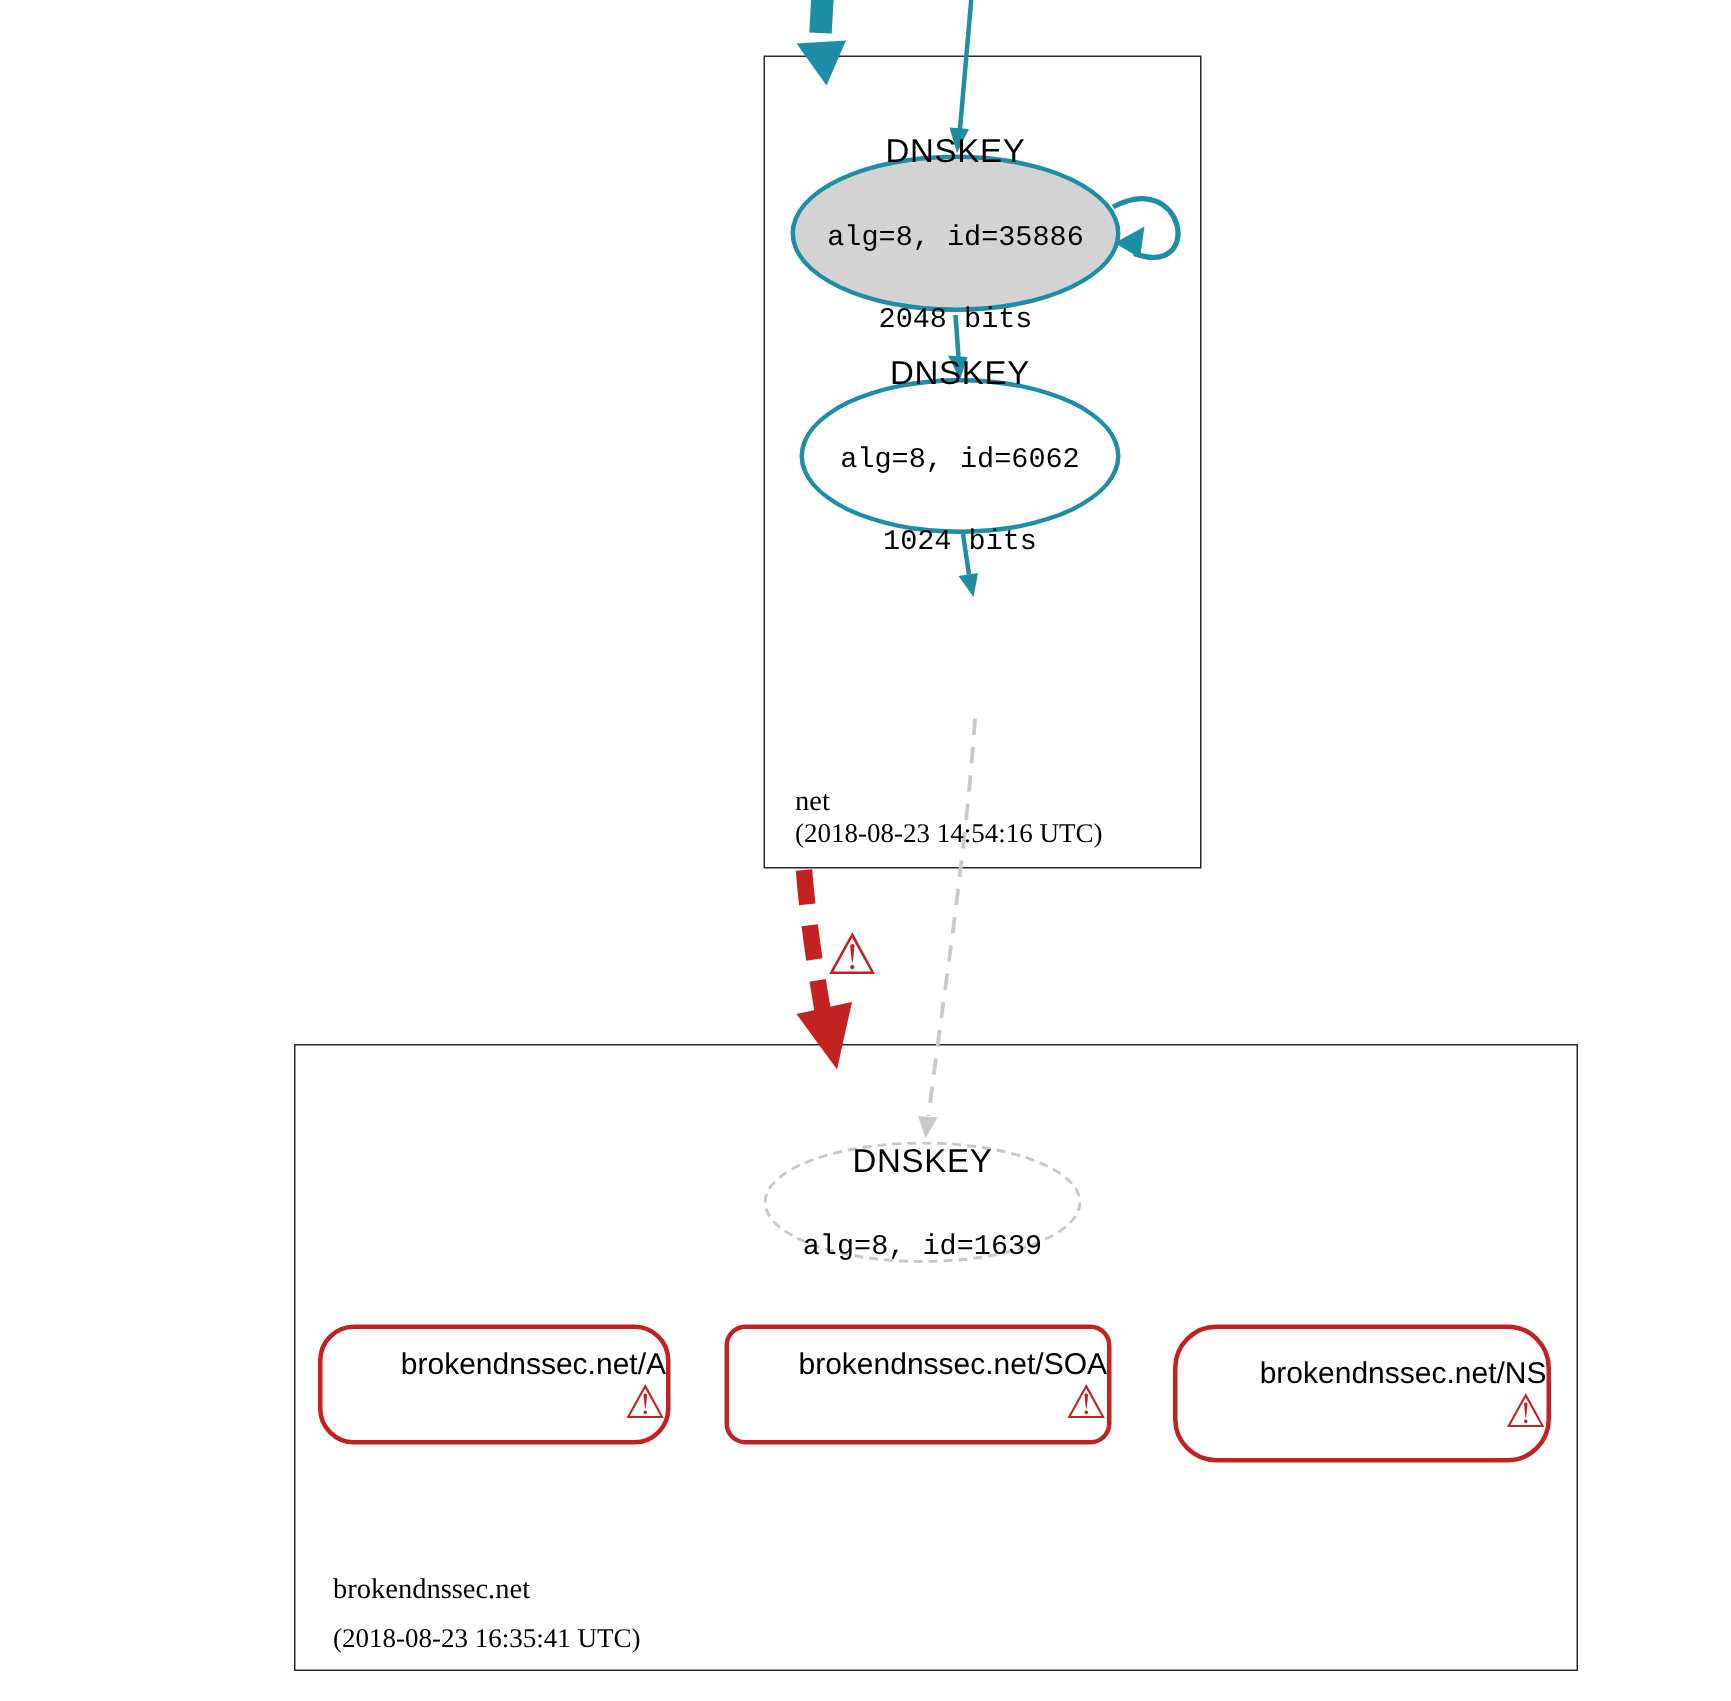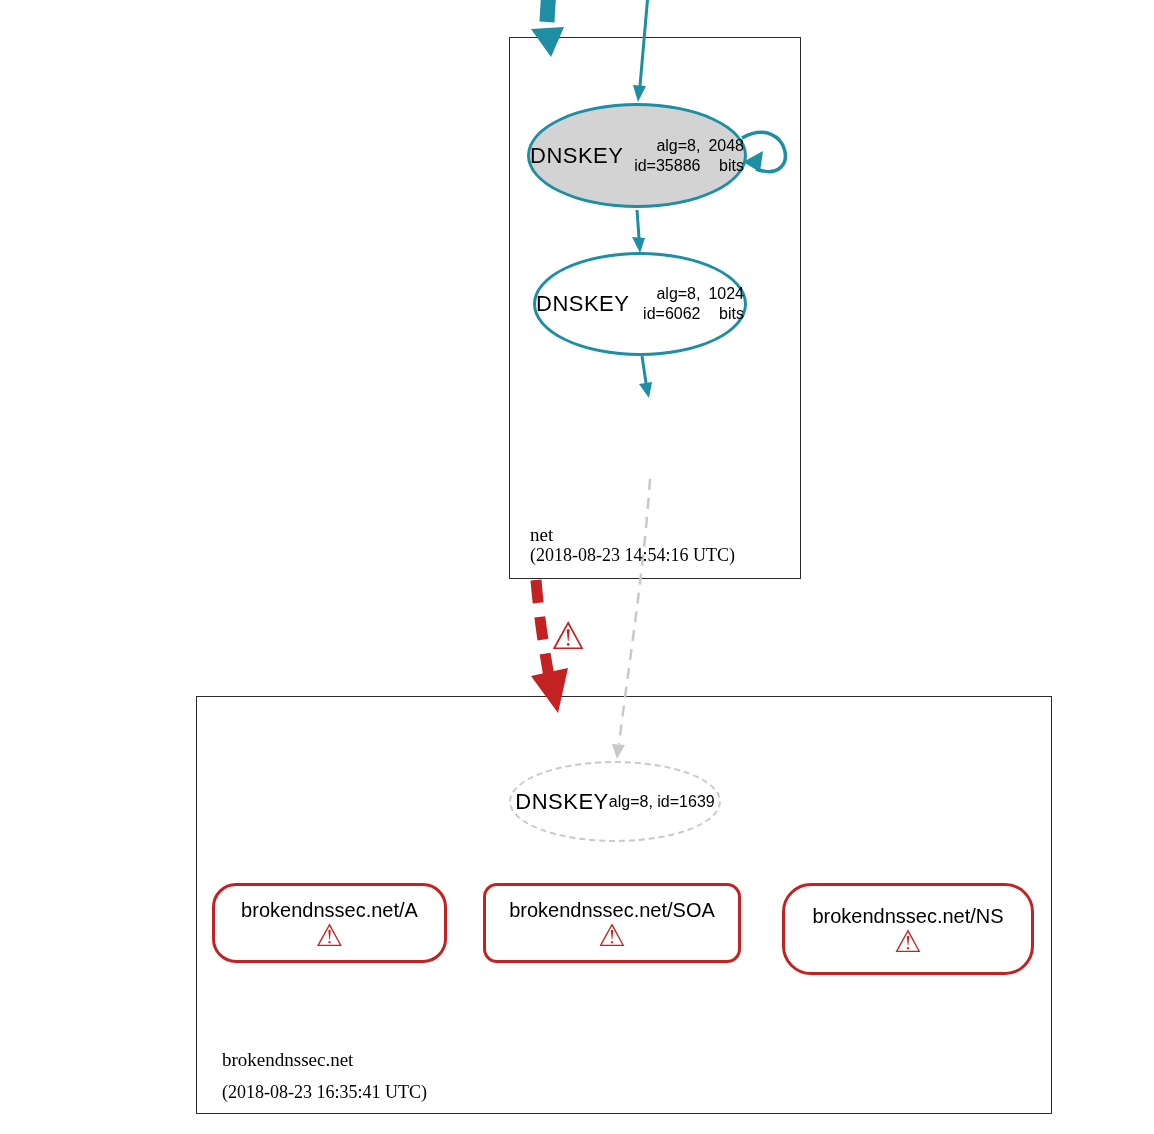--- a/index.html
+++ b/index.html
@@ -35,49 +35,50 @@
   }
   .zone-timestamp{
     position:absolute;
     font-family:"Liberation Serif","DejaVu Serif",serif;
     font-size:18px;
     white-space:nowrap;
   }
 
   .node{
     position:absolute;
-    display:flex;flex-direction:row;
+    display:flex;flex-direction:column;
     align-items:center;justify-content:center;
     text-align:right;
     border-radius:50%;
     box-sizing:border-box;
     background:#fff;
+    gap:35px;
   }
   .node .title{
     font-size:22px;
     line-height:24px;
     letter-spacing:.5px;
   }
   .node .detail{
-    font-family:Liberation Sans, sans-serif;
-    font-size:16px;
+    font-family:Liberation Mono, monospace;
+    font-size:19px;
     line-height:20px;
   }
   .node-teal{border:3.5px solid var(--teal);}
   .node-gray-fill{background:var(--gray-fill);}
   .node-dashed{border:2.5px dashed var(--dashed-gray);background:transparent;}
 
   .rrset{
     position:absolute;
     box-sizing:border-box;
     border:3px solid var(--red);
     border-radius:24px;
     background:#fff;
     display:flex;flex-direction:column;
-    align-items:center;justify-content:center;
+    align-items:flex-end;justify-content:center;
     text-align:center;
     padding-top:2px;
   }
   .rrset .label{font-size:20px;line-height:24px;white-space:nowrap;}
 
   .warn{
     font-family:"DejaVu Sans",sans-serif;
     color:var(--red);
     line-height:1;
     display:block;

